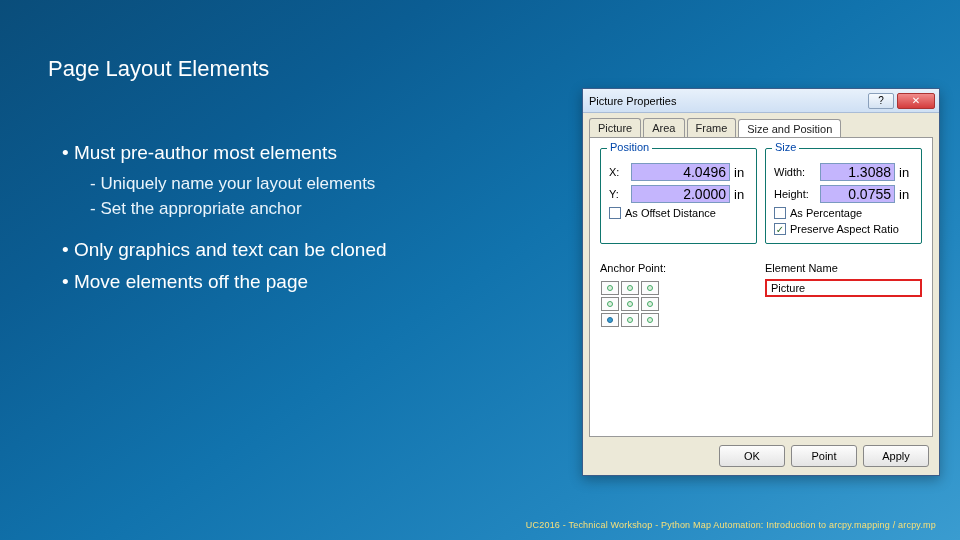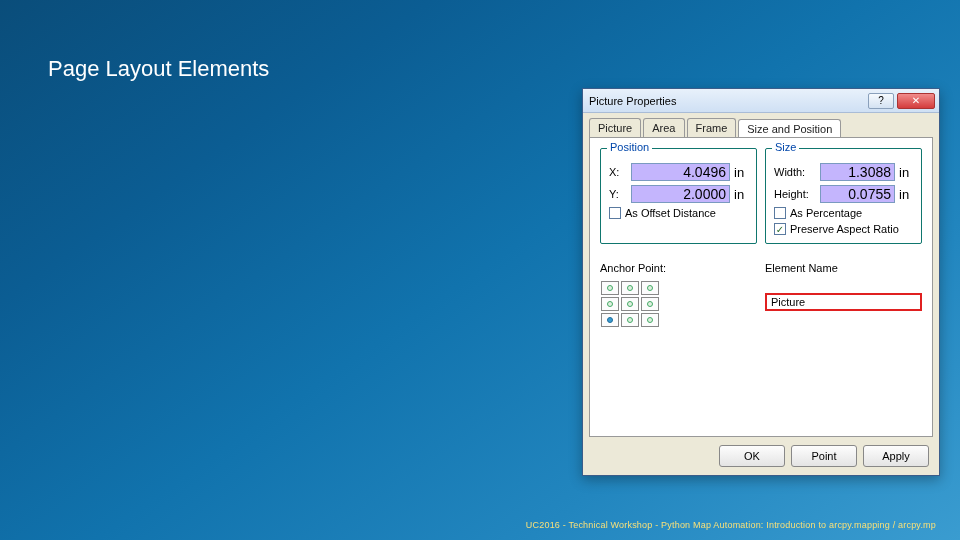--- a/index.html
+++ b/index.html
@@ -49,34 +49,41 @@
   .row .lbl2 { width:42px; font-size:11px; }
   .numin { flex:1; height:18px; border:1px solid #7a9ac0; background:#c4b5fd; padding:0 3px 0 3px; font-size:14px; text-align:left; display:flex; align-items:center; justify-content:flex-end; }
   .unit { font-size:13px; width:14px; }
   .chk { display:flex; align-items:center; gap:4px; margin-top:4px; font-size:11px; }
   .chk .box { width:12px; height:12px; border:1px solid #5a7aa0; background:#fff; display:flex; align-items:center; justify-content:center; font-size:10px; color:#2a6b2a; }
   .anchor-grid { width: 100px; }
   .anchor-row { display:flex; }
   .anchor-dot { width:18px; height:14px; border:1px solid #888; margin:1px; background:#fcfcfc; display:flex; align-items:center; justify-content:center; }
   .anchor-dot .d { width:6px; height:6px; border:1px solid #4a6; border-radius:50%; background:#dff0df; }
   .anchor-dot.sel .d { background:#3a9cd0; border-color:#1f6b9a; }
-  .elname { display:flex; flex-direction:column; gap:19px; }
+  .elname { display:flex; flex-direction:column; gap:5px; }
   .elname input { height:18px; border:1px solid #7a9ac0; padding:0 4px; font-size:11px; width:100%; }
   .highlight { border:2px solid #e02020 !important; }
 
   .btnrow { position:absolute; bottom:8px; right:10px; display:flex; gap:6px; }
   .btn { width:66px; height:22px; border:1px solid #888; border-radius:3px; background:linear-gradient(#fdfdfd,#e4e4e4); font-size:11px; display:flex; align-items:center; justify-content:center; }
 </style>
 </head>
 <body>
 
 <div class="slide">
 
   <div class="title">Page Layout Elements</div>
 
+  <div class="content">
+    <div class="bullet">Must pre-author most elements</div>
+    <div class="sub">Uniquely name your layout elements</div>
+    <div class="sub">Set the appropriate anchor</div>
+    <div class="bullet sp">Only graphics and text can be cloned</div>
+    <div class="bullet">Move elements off the page</div>
+  </div>
 
   <div class="footer">UC2016 - Technical Workshop - Python Map Automation: Introduction to arcpy.mapping / arcpy.mp</div>
 
   <div class="dialog">
     <div class="titlebar">
       <span class="t">Picture Properties</span>
       <div class="winbtn">
           <span>?</span>
         </div>
       <div class="winbtn close">

